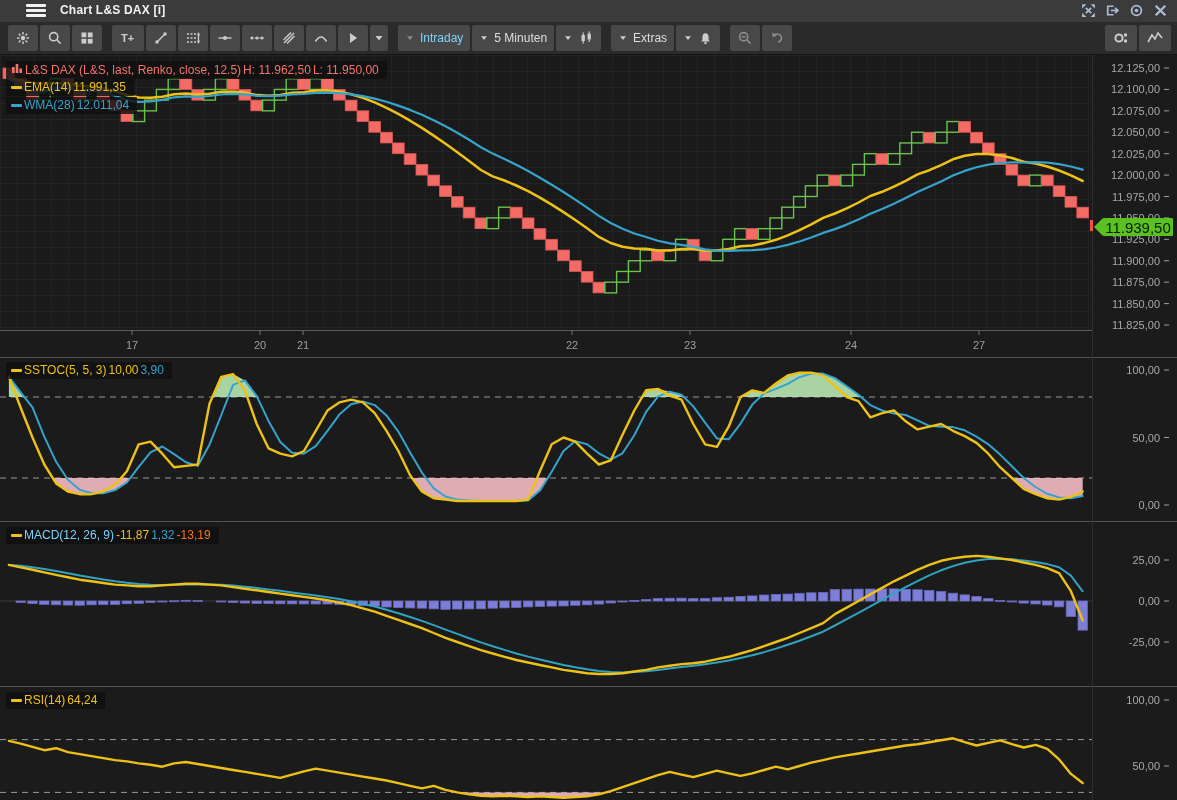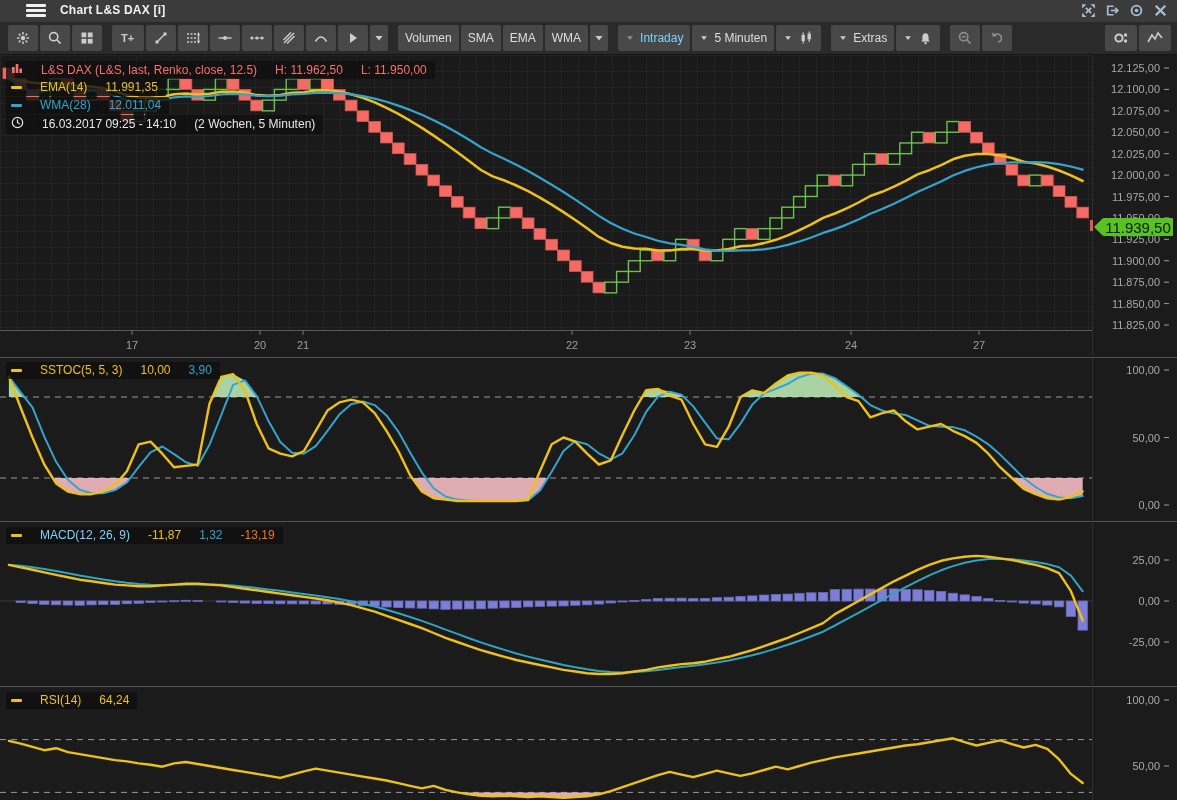--- a/index.html
+++ b/index.html
@@ -27,21 +27,21 @@
     background-image:linear-gradient(#232323 1px,transparent 1px),linear-gradient(90deg,#232323 1px,transparent 1px);
     background-size:17px 16px;}
   svg.panel{position:absolute;left:0;}
   #svg-main{top:55px;}
   #svg-stoch{top:358px;}
   #svg-macd{top:522px;}
   #svg-rsi{top:687px;}
   .panel-sep{position:absolute;left:0;width:1177px;height:1px;background:#545454;}
   .axis-sep{position:absolute;left:1092px;top:55px;width:1px;height:745px;background:#2e2e2e;}
   
-  .legend{position:absolute;display:inline-flex;align-items:center;gap:18px;background:rgba(16,16,16,.82);
+  .legend{position:absolute;display:inline-flex;align-items:center;gap:2px;background:rgba(16,16,16,.82);
           padding:1px 8px 2px 5px;font-size:12px;border-radius:1px;white-space:nowrap;cursor:pointer;}
   .dash{display:inline-block;width:11px;height:3px;border-radius:1px;}
   .price-badge{position:absolute;left:1103px;top:218px;width:70px;height:18px;background:#59c221;color:#041a00;
                font-size:15px;font-weight:normal;display:flex;align-items:flex-end;justify-content:center;border-radius:1px;}
   .price-badge::before{content:'';position:absolute;left:-9px;top:0;width:0;height:0;
                border-top:9px solid transparent;border-bottom:9px solid transparent;border-right:9px solid #59c221;}
   .last-tick{position:absolute;left:1090px;top:220px;width:3px;height:11px;background:#f05050;}
 </style>
 </head>
 <body>
@@ -171,39 +171,20 @@
         </div>
       <div class="tb-btn">
           <svg width="16" height="16" viewBox="0 0 16 16">
             <path d="M2.5 11.5 Q8 2.5 13.5 11.5" stroke="#cccccc" stroke-width="1.6" fill="none"></path>
           </svg>
         </div>
       <div class="tb-btn">
           <svg width="16" height="16" viewBox="0 0 16 16">
             <path d="M5 3 L12 8 L5 13 Z" fill="#cccccc"></path>
           </svg>
-        </div>
-      <div class="tb-btn narrow">
-          <svg width="12" height="12" viewBox="0 0 12 12">
-            <path d="M2.5 4 H9.5 L6 8.5 Z" fill="#cccccc"></path>
-          </svg>
-        </div>
-    </div>
-    <div class="tb-group">
-      <div class="tb-btn">
-          <span class="lbl">Volumen</span>
-        </div>
-      <div class="tb-btn">
-          <span class="lbl">SMA</span>
-        </div>
-      <div class="tb-btn">
-          <span class="lbl">EMA</span>
-        </div>
-      <div class="tb-btn">
-          <span class="lbl">WMA</span>
         </div>
       <div class="tb-btn narrow">
           <svg width="12" height="12" viewBox="0 0 12 12">
             <path d="M2.5 4 H9.5 L6 8.5 Z" fill="#cccccc"></path>
           </svg>
         </div>
     </div>
     <div class="tb-group">
       <div class="tb-btn disabled">
           <span class="chev">
@@ -579,28 +560,20 @@
   <div class="legend" style="left:6px;top:79px;color:#eec116">
     <span class="dash" style="background:#eec116"></span>
     <span>EMA(14)</span>
     <span>11.991,35</span>
   </div>
   <div class="legend" style="left:6px;top:97px;color:#35a3cc">
     <span class="dash" style="background:#35a3cc"></span>
     <span>WMA(28)</span>
     <span>12.011,04</span>
   </div>
-  <div class="legend" style="left:6px;top:115px;color:#e8e8e8">
-    <span><svg width="13" height="13" viewBox="0 0 14 14">
-          <circle cx="7" cy="7" r="5.6" stroke="#e8e8e8" stroke-width="1.3" fill="none"></circle>
-          <path d="M7 3.8 V7 L9.3 8.6" stroke="#e8e8e8" stroke-width="1.3" fill="none"></path>
-        </svg></span>
-    <span>16.03.2017 09:25 - 14:10</span>
-    <span>(2 Wochen, 5 Minuten)</span>
-  </div>
 
   <div class="legend" style="left:6px;top:362px">
     <span class="dash" style="background:#eec116"></span>
     <span style="color:#eec116">SSTOC(5, 5, 3)</span>
     <span style="color:#eec116">10,00</span>
     <span style="color:#35a3cc">3,90</span>
   </div>
   <div class="legend" style="left:6px;top:527px">
     <span class="dash" style="background:#eec116"></span>
     <span style="color:#7dd3fc">MACD(12, 26, 9)</span>

